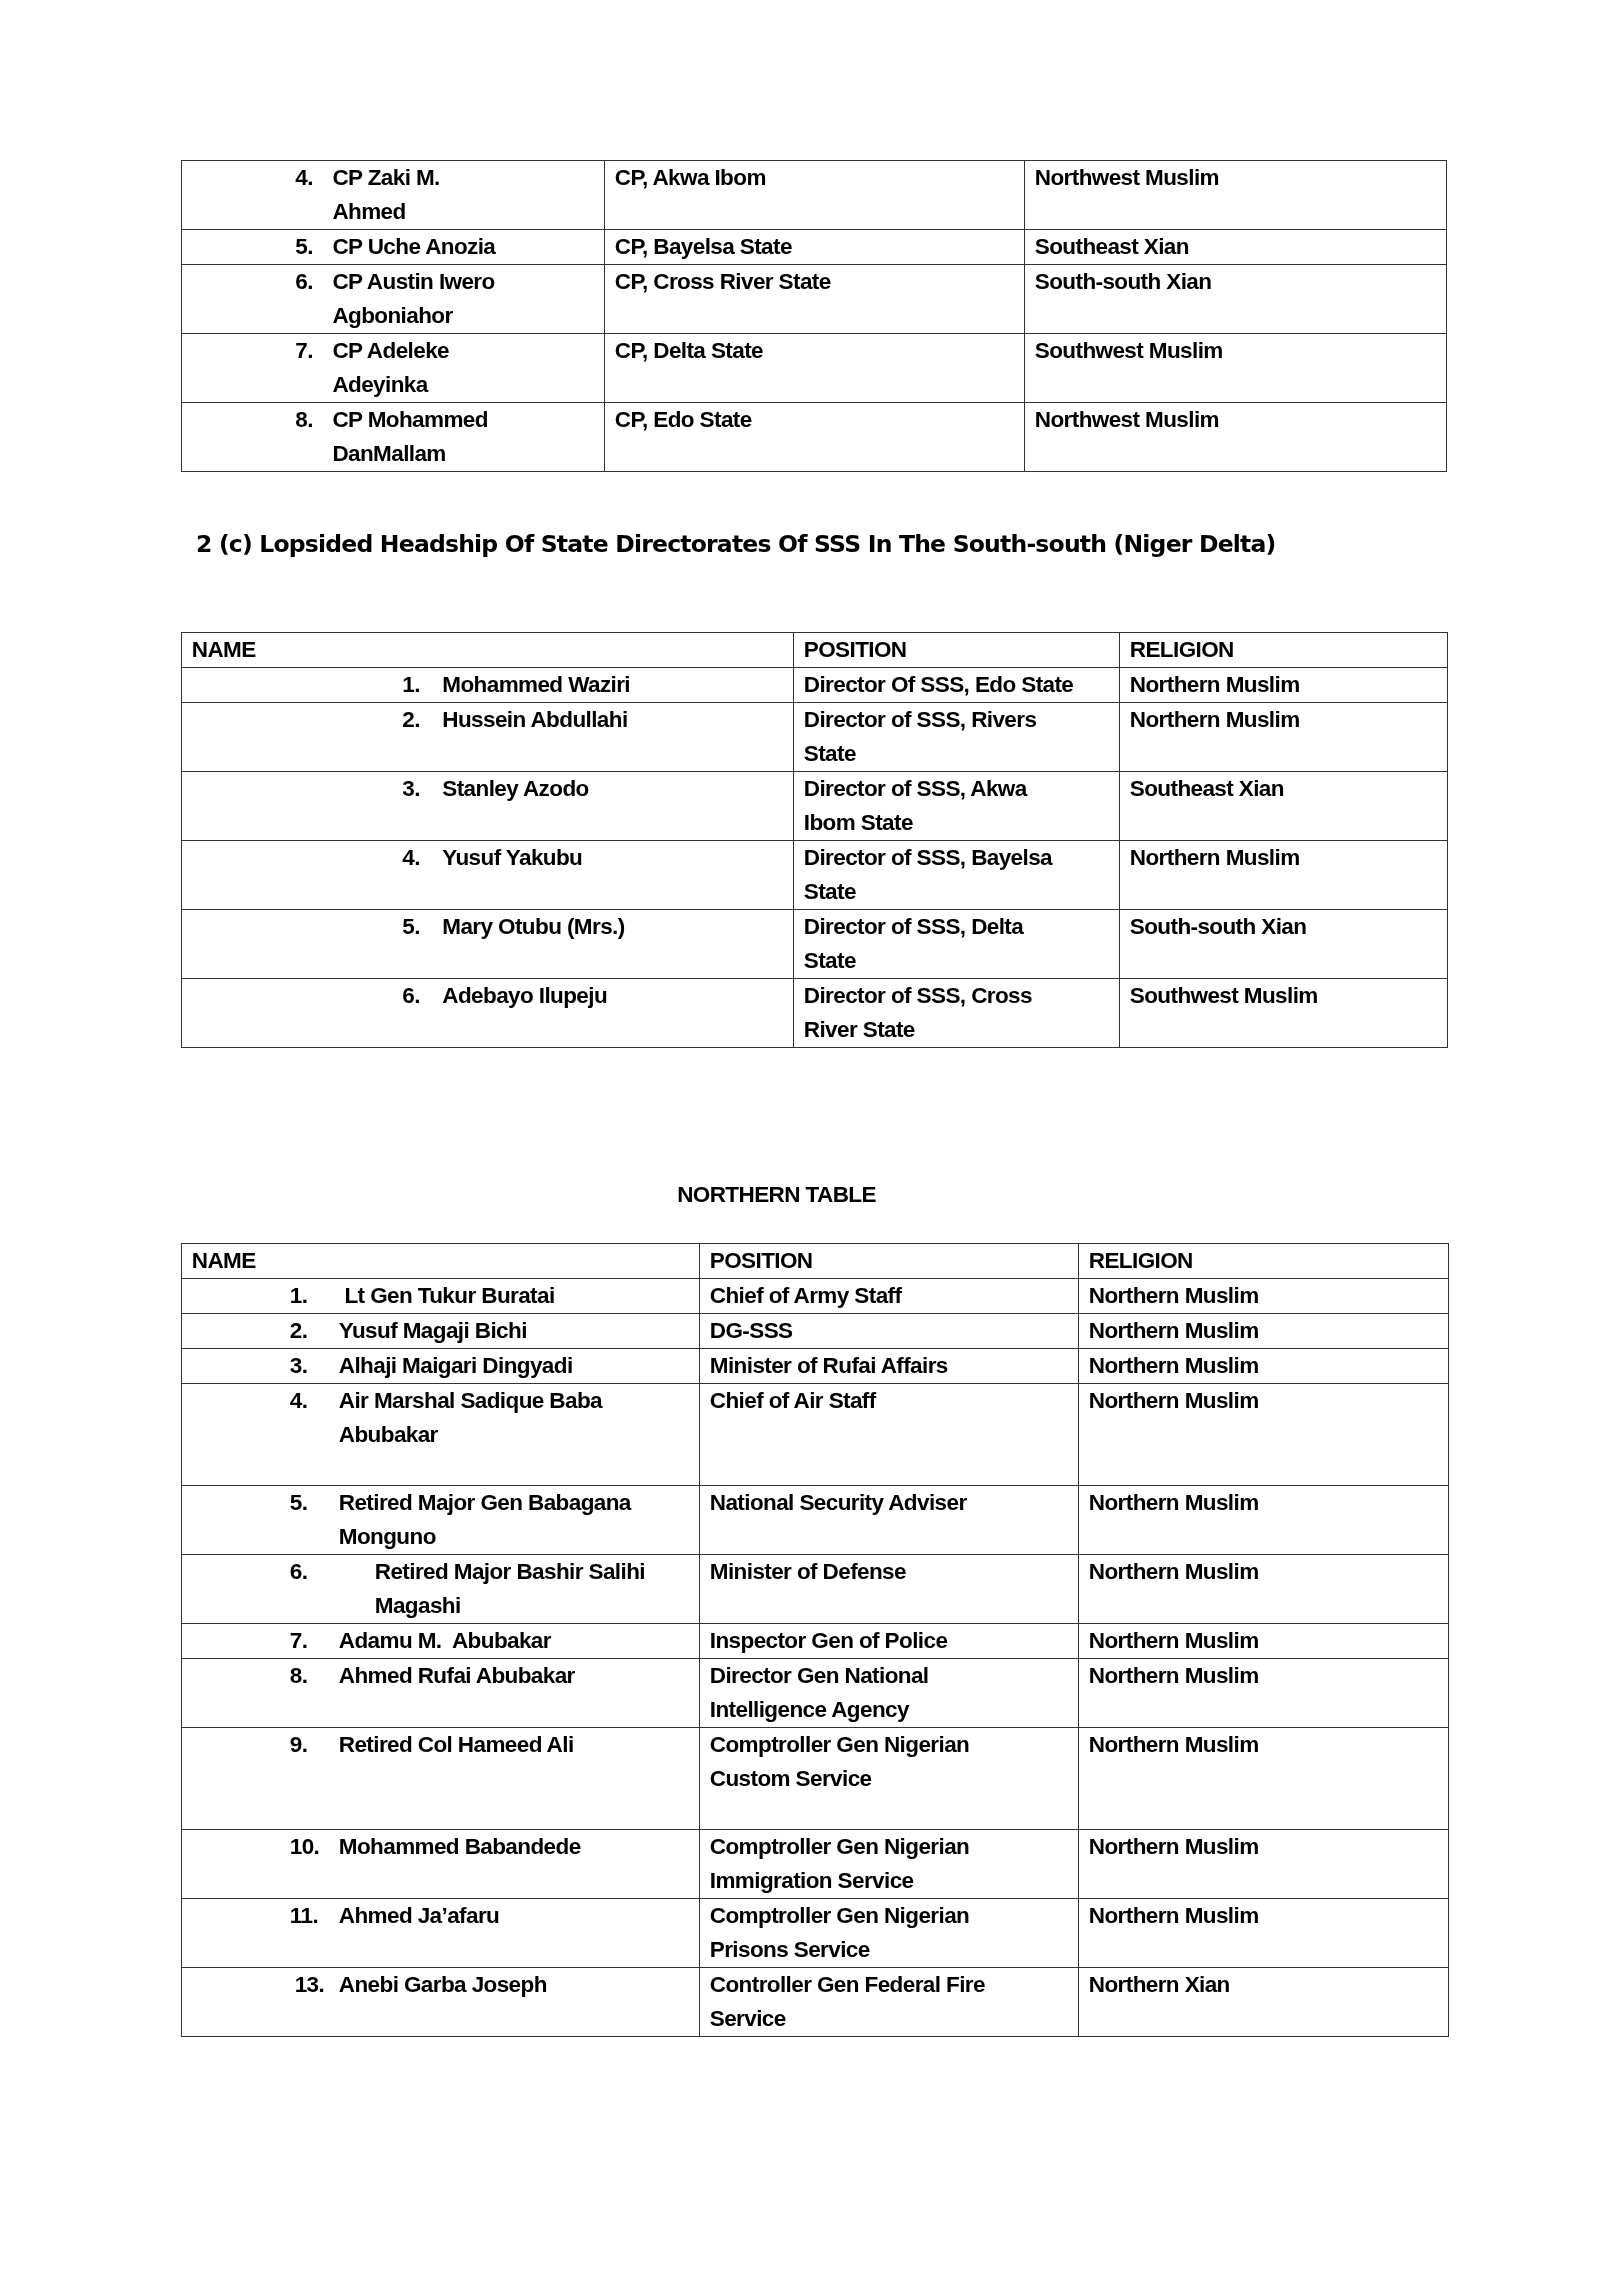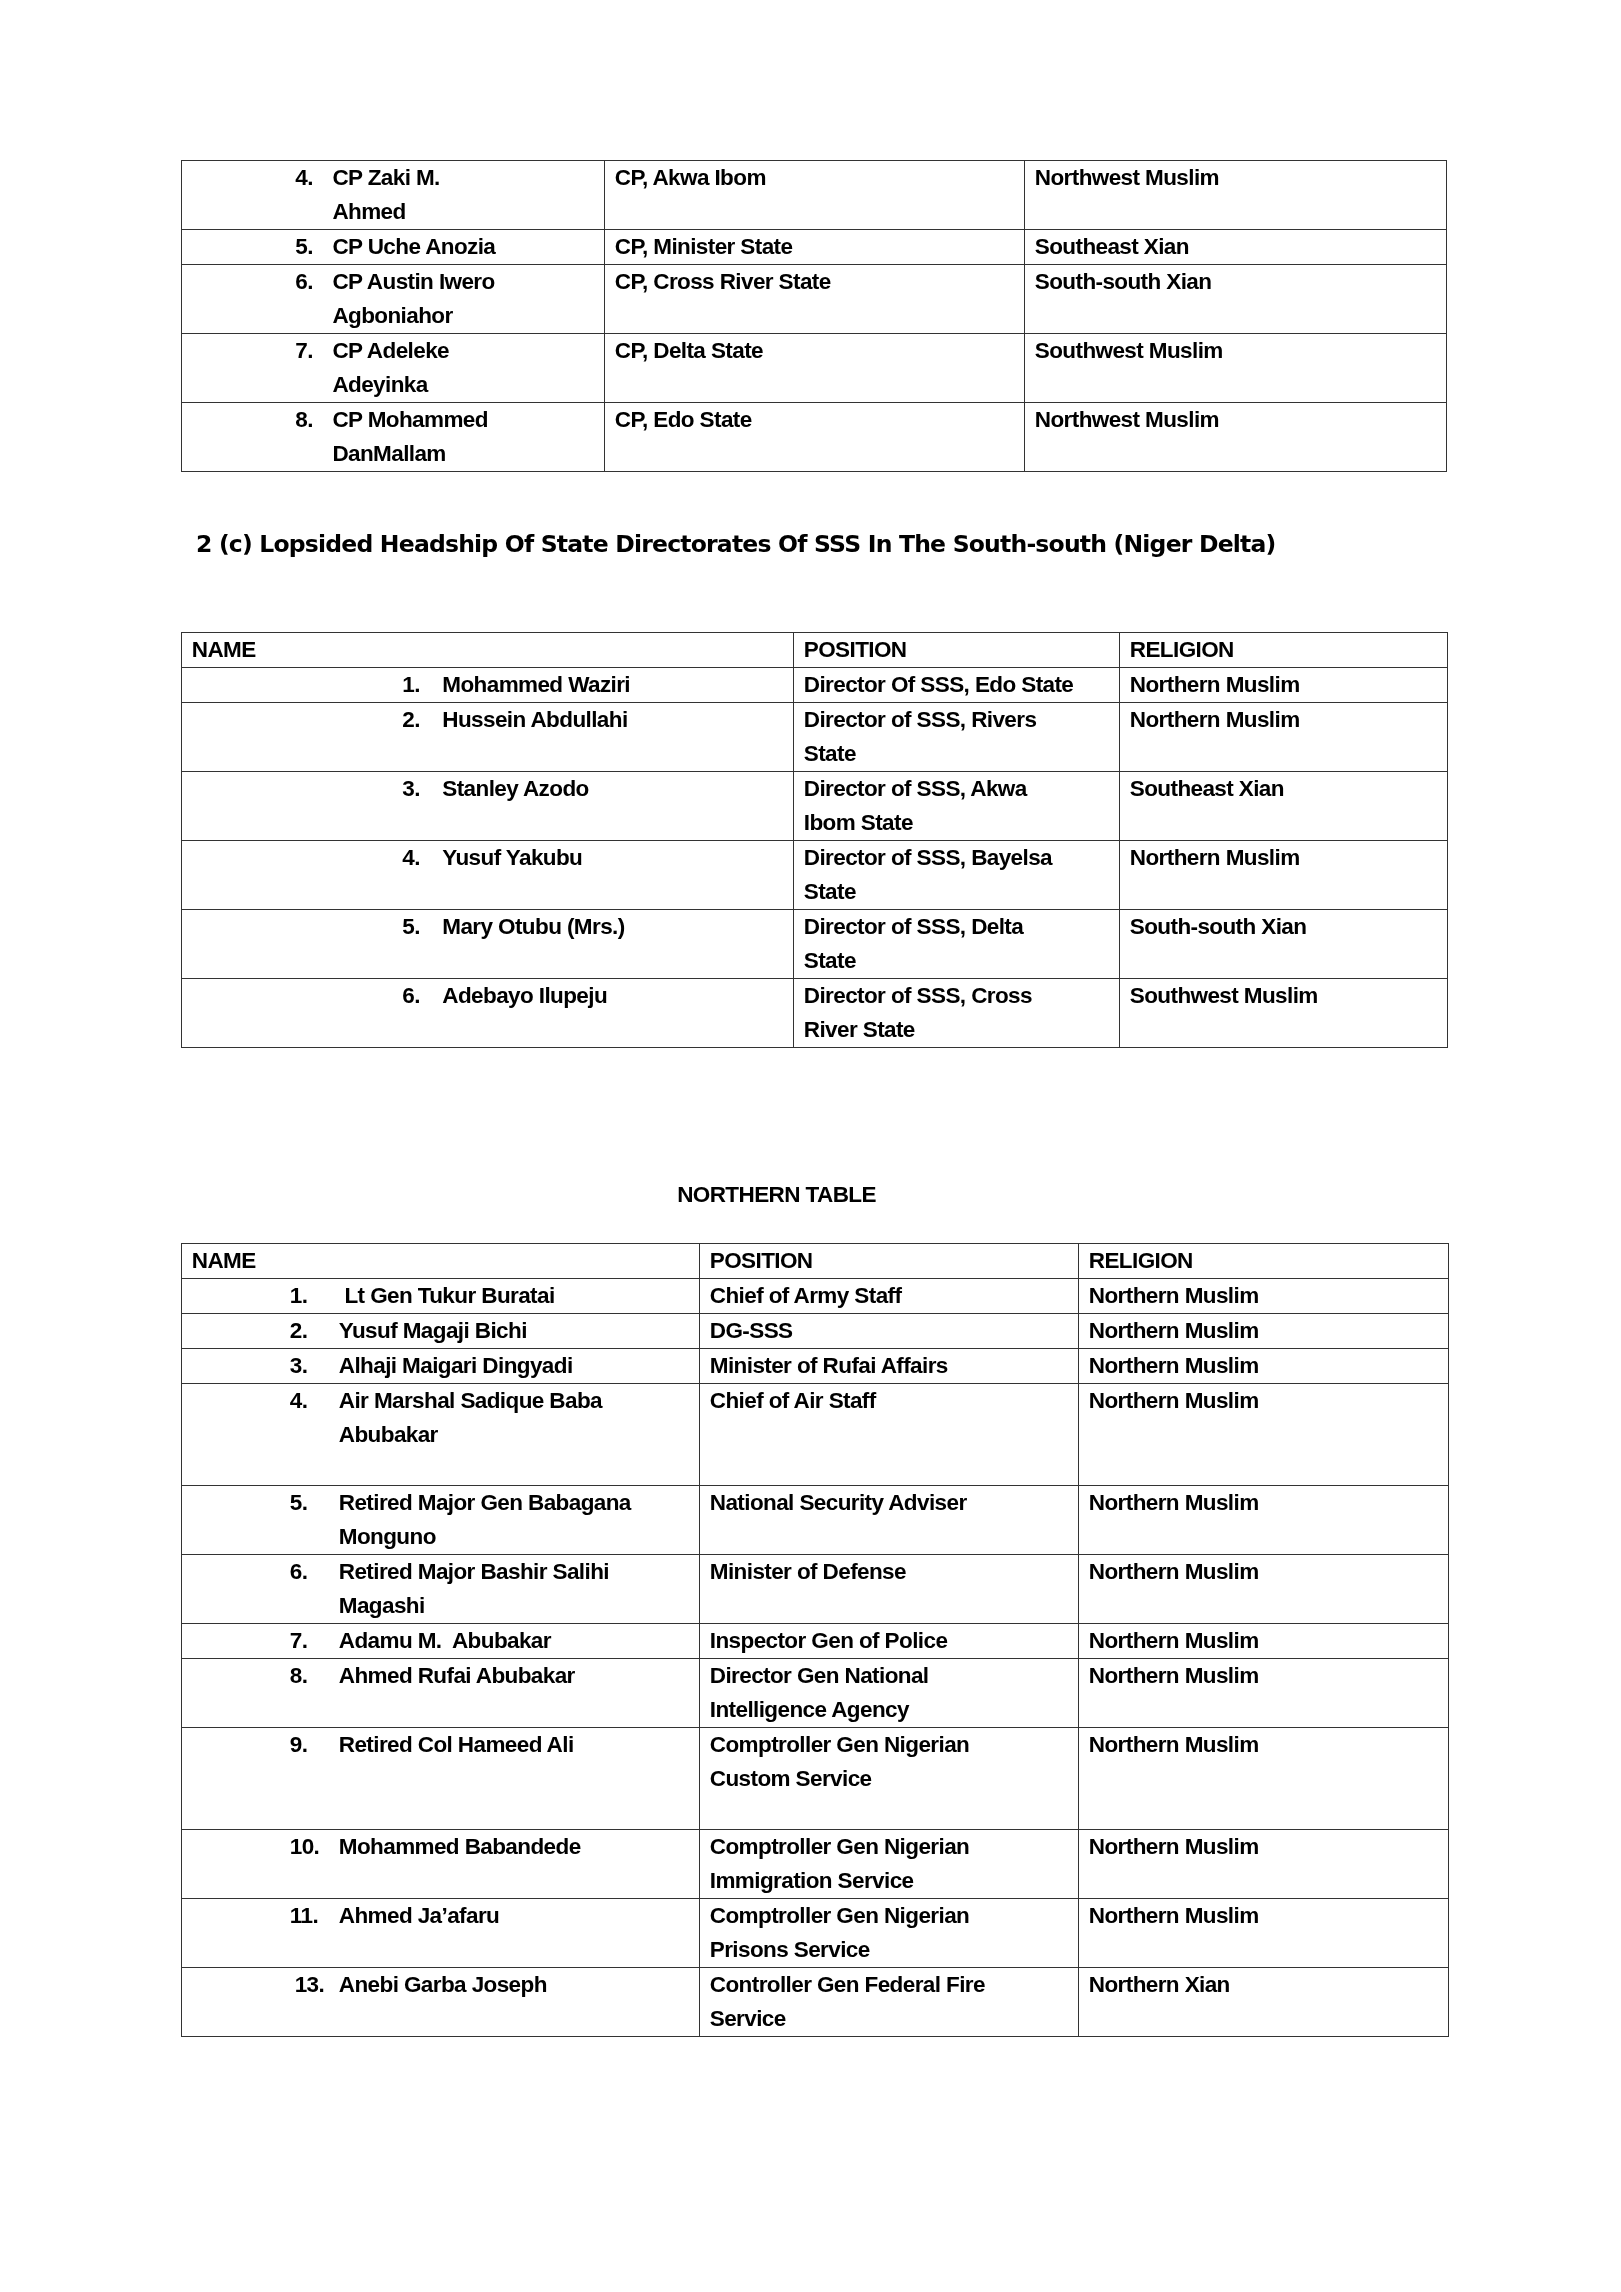--- a/index.html
+++ b/index.html
@@ -45,21 +45,21 @@
           <td>CP, Akwa Ibom</td>
           <td>Northwest Muslim</td>
         </tr>
         <tr>
           <td>
             <div class="namecell">
               <span class="num" style="width: 121px; padding-right: 19.6px;">5.</span>
               <span class="nametext"><span>CP Uche Anozia</span></span>
             </div>
           </td>
-          <td>CP, Minister State</td>
+          <td>CP, Bayelsa State</td>
           <td>Southeast Xian</td>
         </tr>
         <tr>
           <td>
             <div class="namecell">
               <span class="num" style="width: 121px; padding-right: 19.6px;">6.</span>
               <span class="nametext"><span>CP  Austin Iwero</span><br><span>Agboniahor</span></span>
             </div>
           </td>
           <td>CP, Cross River State</td>
@@ -230,21 +230,21 @@
               <span class="nametext" style="white-space: pre;"><span>Retired Major Gen Babagana</span><br><span>Monguno</span></span>
             </div>
           </td>
           <td><span>National Security Adviser</span></td>
           <td>Northern Muslim</td>
         </tr>
         <tr>
           <td>
             <div class="namecell">
               <span class="num" style="width: 147px; padding-right: 9.8px; text-align: left; padding-left: 98px; box-sizing: border-box;">6.</span>
-              <span class="nametext" style="white-space: pre;"><span>Retired Major Bashir Salihi</span><br><span>Magashi</span></span>
+              <span class="nametext" style="white-space: pre; margin-left: 36px;"><span>Retired Major Bashir Salihi</span><br><span>Magashi</span></span>
             </div>
           </td>
           <td><span>Minister of Defense</span></td>
           <td>Northern Muslim</td>
         </tr>
         <tr>
           <td>
             <div class="namecell">
               <span class="num" style="width: 147px; padding-right: 9.8px; text-align: left; padding-left: 98px; box-sizing: border-box;">7.</span>
               <span class="nametext" style="white-space: pre;"><span>Adamu M.  Abubakar</span></span>

